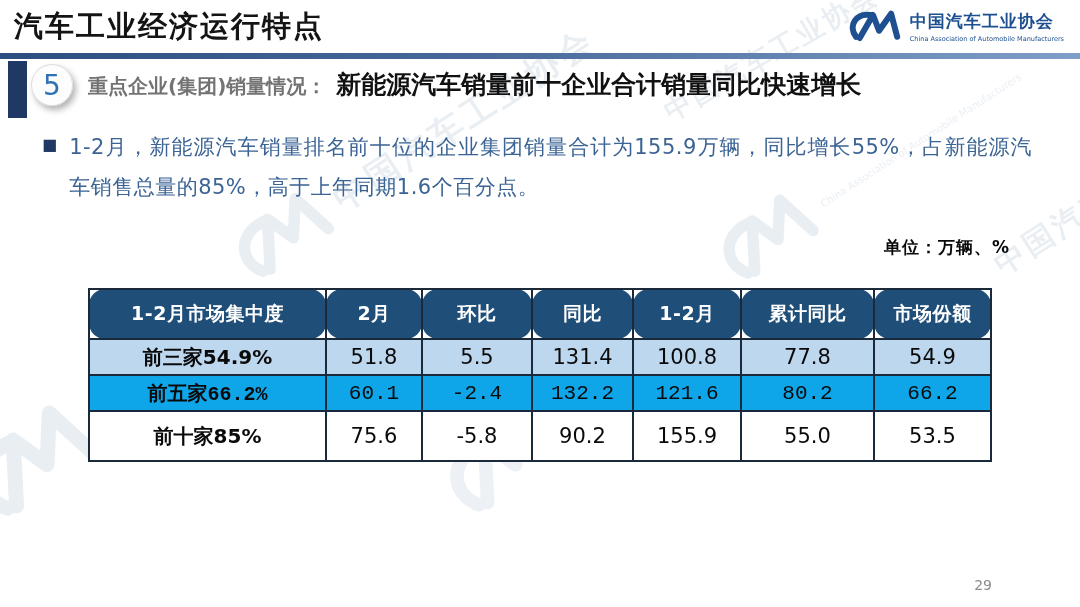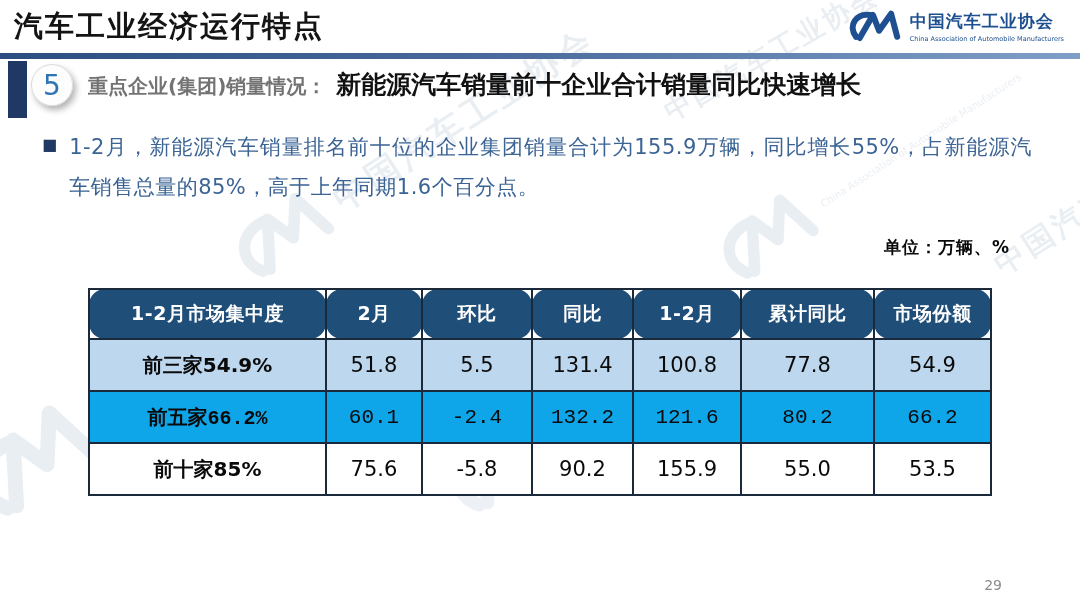--- a/index.html
+++ b/index.html
@@ -60,29 +60,29 @@
     position:absolute; left:88px; top:288px; width:902px;
     border-collapse:collapse; table-layout:fixed;
   }
   .concentration th, .concentration td {
     border:2px solid #1b2a3a; text-align:center; vertical-align:middle;
   }
   .concentration th {
     background:#1f4e79; color:#ffffff; font-size:19px; font-weight:bold;
     height:50px; letter-spacing:0.5px;border-radius:16px;
   }
-  .concentration td { font-size:21px; color:#0a0a0a; height:52px; }
+  .concentration td { font-size:21px; color:#0a0a0a; height:36px; }
   .concentration td.row-label { font-weight:bold; font-size:20px; }
   .concentration tr.row-blue  td { background:#bdd7ee; }
   .concentration tr.row-gray  td { background:#0ea5e9;font-family:Liberation Mono, monospace; }
   .concentration tr.row-white td { background:#ffffff; }
   .concentration tr.row-white { height:50px; }
 
   
-  .page-number { position:absolute; right:78px; bottom:14px; font-size:14px; color:#8c8c8c; }
+  .page-number { position:absolute; right:88px; bottom:14px; font-size:14px; color:#8c8c8c; }
 
   
   .wm {
     position:absolute; display:flex; align-items:center; gap:12px;
     transform:rotate(-33deg); opacity:0.13; color:#5d7fa8; pointer-events:none;
     white-space:nowrap;
   }
   .wm .wm-text { font-size:34px; font-weight:bold; letter-spacing:4px; }
   .wm .wm-en { font-size:10px; }
   .wm-1 { left:200px; top:120px; }

